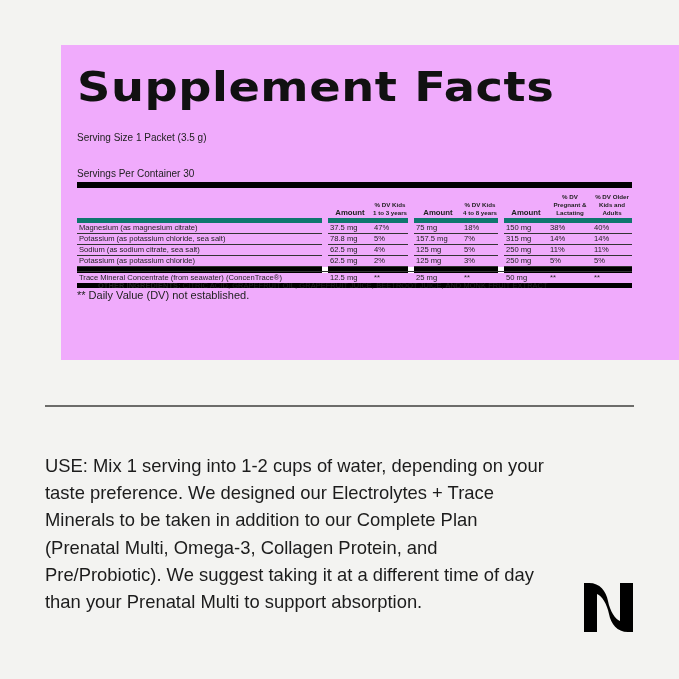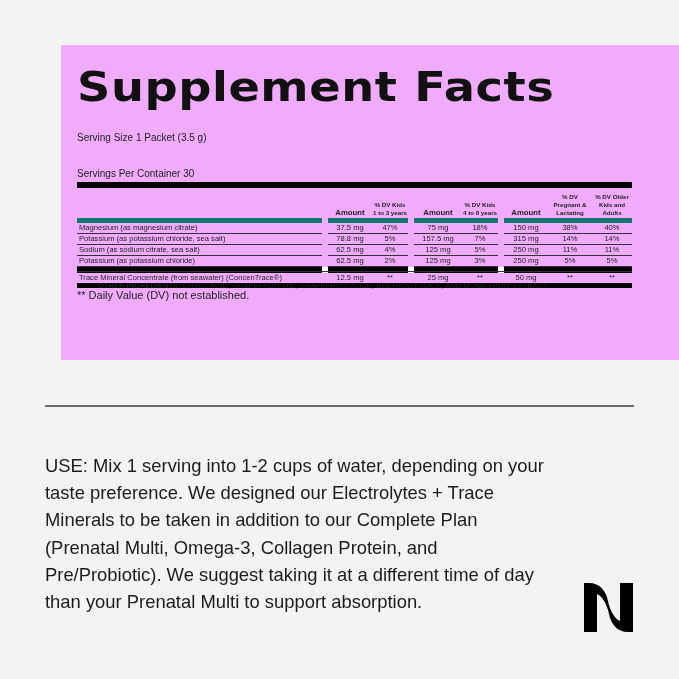--- a/index.html
+++ b/index.html
@@ -10,21 +10,21 @@
   .title { font-family:"DejaVu Sans", sans-serif; font-weight:bold; font-size:41px; line-height:40px;
            letter-spacing:0.5px; transform:scaleX(1.13); transform-origin:left; white-space:nowrap; }
   .sub { font-size:10px; line-height:10px; color:#222;margin-top:26px; }
   .bar-thick { height:6px; background:#000; margin-top:3px; }
   table { width:100%; border-collapse:separate; border-spacing:0; font-size:7.6px; color:#222; }
   th { font-weight:bold; font-size:7.6px; padding:0; }
   th.grp { text-align:center; height:11px; vertical-align:bottom; }
   th.dv { font-size:6.2px; line-height:8px; text-align:center; vertical-align:bottom; padding-bottom:1px; }
   th.amt { font-size:7.8px; vertical-align:bottom; text-align:center; padding-bottom:1px; }
   td { padding:0 2px; height:10px; line-height:10px; border-bottom:1px solid #333; }
-  td.num { text-align:center; }
+  td.num { text-align:left; }
   tr.head-last th { border-bottom:5px solid #0f766e; }
   td.gap, th.gap { width:4px; border-bottom:none !important; padding:0; }
   tr.sep td { height:6px; background:#000; border:none; padding:0; }
   tr.sep td.gap { background:#fff; }
   .bottom-thick { height:5px; background:#000; }
   .footnote { font-size:11px; margin-top:1px; color:#222; }
   .rule { position:absolute; left:16px; top:226px; width:555px; height:1px; background:#333; }
   .other { position:absolute; left:16px; top:236px; font-size:7.4px; color:#222; letter-spacing:0.1px; }
   .other b { font-weight:bold;margin-left:21px; }
   .divider { position:absolute; left:45px; top:405px; width:589px; height:2px; background:#6c6c6a; }

